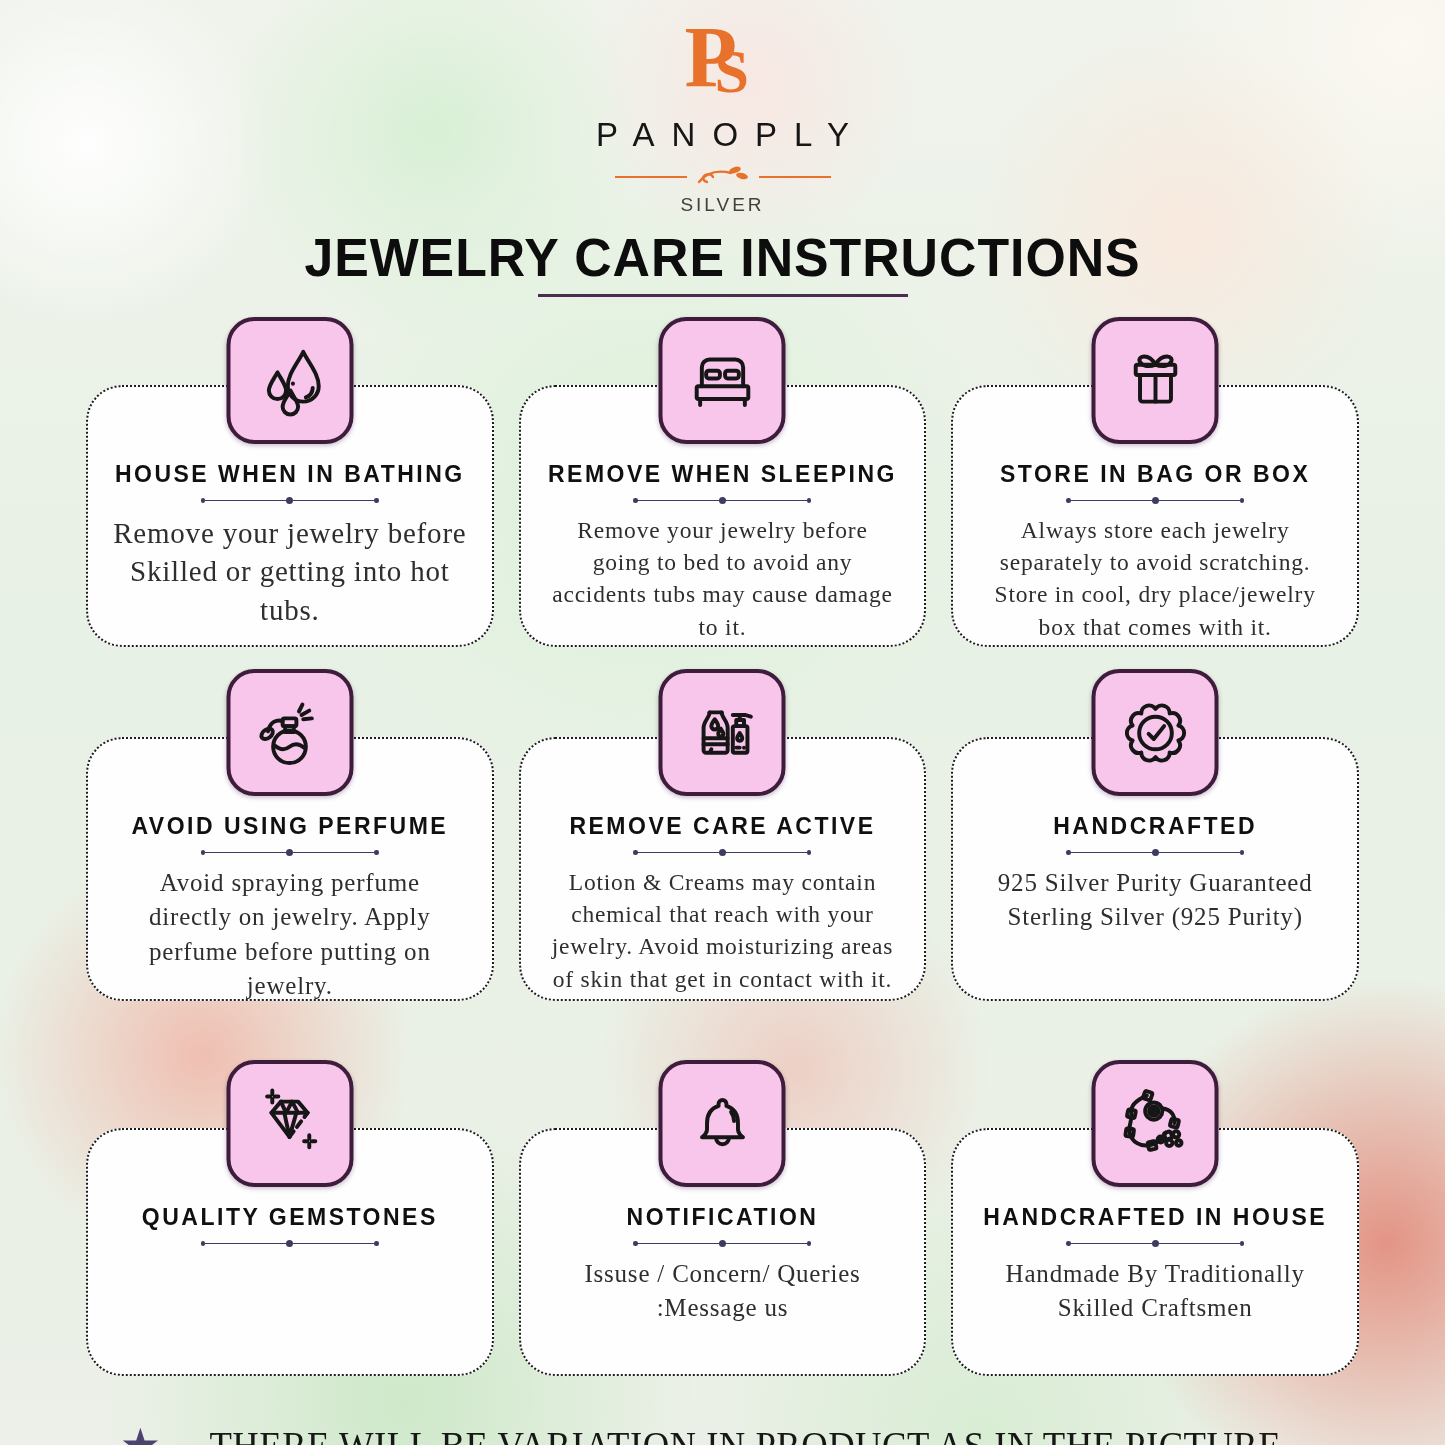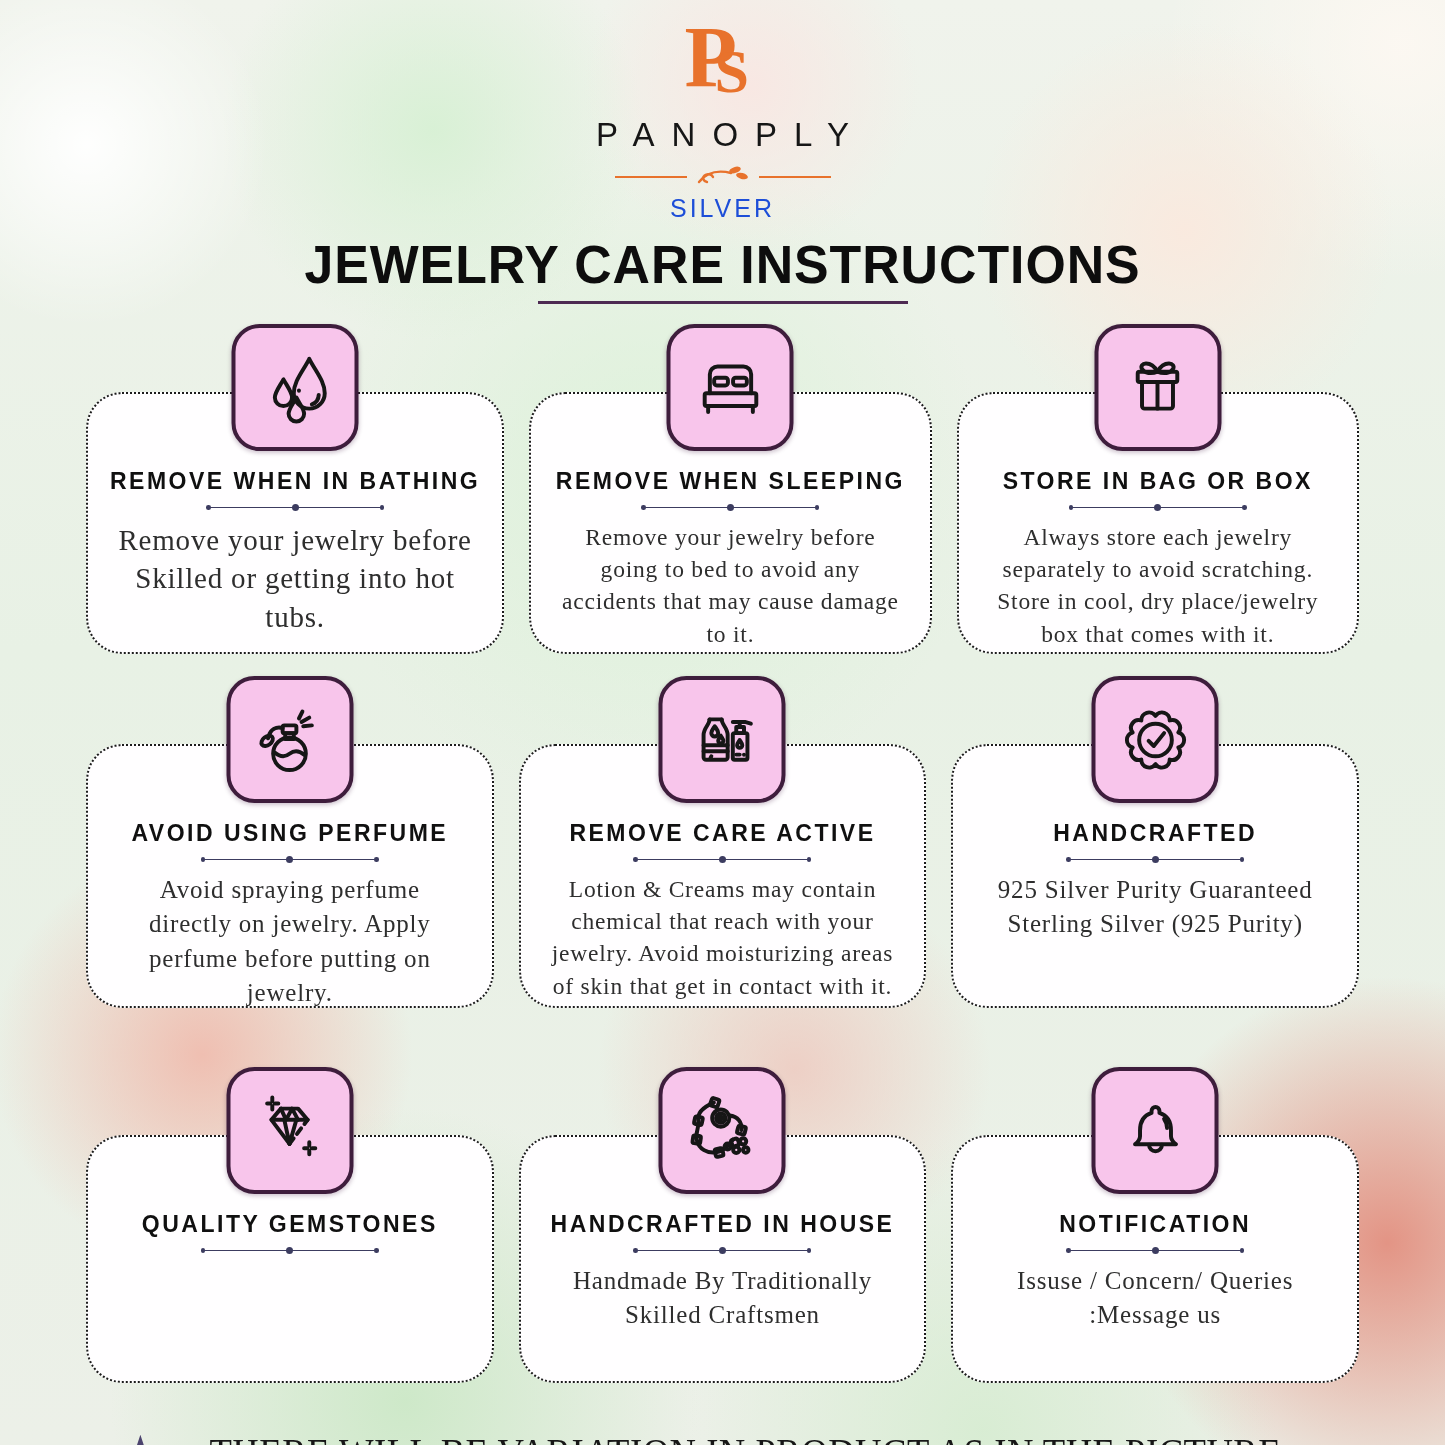--- a/index.html
+++ b/index.html
@@ -23,21 +23,21 @@
   .sheet{width:1445px;height:1445px;box-sizing:border-box;padding-top:26px;}
 
   
   .logo{display:flex;flex-direction:column;align-items:center;}
   .monogram{position:relative;height:84px;width:120px;color:#e8722c;}
   .monogram .p{position:absolute;left:22px;top:-12px;font:bold 86px/1 "Liberation Serif",serif;}
   .monogram .s{position:absolute;left:52px;top:14px;font:bold 62px/1 "Liberation Serif",serif;}
   .wordmark{font-size:33px;letter-spacing:17px;color:#161616;margin:6px 0 2px 17px;font-weight:400;}
   .leaf-divider{display:flex;align-items:center;gap:10px;margin-top:8px;}
   .leaf-divider .bar{width:72px;height:2px;background:#e8722c;}
-  .tagline{font-size:25px;letter-spacing:3px;color:#1d4ed8;margin-top:4px;}
+  .tagline{font-size:19px;letter-spacing:3px;color:#404040;margin-top:4px;}
 
   .page-title{
     text-align:center;margin-top:10px;
     font-size:54px;font-weight:800;letter-spacing:1px;color:#0d0d0d;
     transform:scaleX(.96);
   }
   .title-underline{width:370px;height:3px;background:#4d2a52;margin:6px auto 0;}
 
   
   .grid{display:grid;grid-template-columns:repeat(3,1fr);column-gap:25px;padding:0 86px;}
@@ -125,21 +125,21 @@
           <g class="icon-stroke">
             <path d="M66 16 C59 30 48 42 48 56 a18 18 0 0 0 36 0 C84 42 73 30 66 16 Z"></path>
             <path d="M77 58 a12 12 0 0 1 -8 11"></path>
             <path d="M54 53 l0 .1"></path>
             <path d="M36 40 c-5 9 -10 15 -10 21 a10 10 0 0 0 20 0 c0 -6 -5 -12 -10 -21 Z"></path>
             <path d="M51 61 c-4 8 -9 13 -9 19 a9 9 0 0 0 18 0 c0 -6 -5 -11 -9 -19 Z"></path>
           </g>
         </svg>
       </div>
       <div class="card body-lg">
-        <div class="card-title">REMOVE WHEN IN BATHING</div>
+        <div class="card-title">HOUSE WHEN IN BATHING</div>
         <div class="mini-divider">
             <span class="d"></span>
             <span class="l"></span>
             <span class="m"></span>
             <span class="l"></span>
             <span class="d"></span>
           </div>
         <div class="card-body">Remove your jewelry before Skilled or getting into hot tubs.</div>
       </div>
     </div>
@@ -158,21 +158,21 @@
       </div>
       <div class="card">
         <div class="card-title">REMOVE WHEN SLEEPING</div>
         <div class="mini-divider">
             <span class="d"></span>
             <span class="l"></span>
             <span class="m"></span>
             <span class="l"></span>
             <span class="d"></span>
           </div>
-        <div class="card-body">Remove your jewelry before going to bed to avoid any accidents that may cause damage to it.</div>
+        <div class="card-body">Remove your jewelry before going to bed to avoid any accidents tubs may cause damage to it.</div>
       </div>
     </div>
 
     <div class="cell">
       <div class="tile">
         <svg viewBox="0 0 100 100">
           <g class="icon-stroke">
             <path d="M50 31 C42 17 28 21 32 28 c3 5 11 6 18 3 Z"></path>
             <path d="M50 31 C58 17 72 21 68 28 c-3 5 -11 6 -18 3 Z"></path>
             <rect x="27" y="31" width="46" height="12" rx="2"></rect>
@@ -297,20 +297,43 @@
       </div>
       <div class="card body-md">
         <div class="card-title">QUALITY GEMSTONES</div>
         <div class="mini-divider">
             <span class="d"></span>
             <span class="l"></span>
             <span class="m"></span>
             <span class="l"></span>
             <span class="d"></span>
           </div>
+      </div>
+    </div>
+
+    <div class="cell">
+      <div class="tile">
+        <svg viewBox="0 0 100 100">
+          <g class="icon-stroke">
+            <path d="M50 22 c2.6 0 4.6 2 4.6 4.6 V29 c9.5 3 13.4 11.5 13.4 20.5 v6.5 c0 4 2.6 6.8 5.8 9.5 H26.2 c3.2 -2.7 5.8 -5.5 5.8 -9.5 V49.5 c0 -9 3.9 -17.5 13.4 -20.5 v-2.4 C45.4 24 47.4 22 50 22 Z"></path>
+            <path d="M42.5 66 a7.5 7.5 0 0 0 15 0"></path>
+            <path d="M60 36 c2.2 3 3.4 6.5 3.4 10.5"></path>
+          </g>
+        </svg>
+      </div>
+      <div class="card body-md">
+        <div class="card-title">NOTIFICATION</div>
+        <div class="mini-divider">
+            <span class="d"></span>
+            <span class="l"></span>
+            <span class="m"></span>
+            <span class="l"></span>
+            <span class="d"></span>
+          </div>
+        <div class="card-body">Issuse / Concern/ Queries :Message us</div>
       </div>
     </div>
 
     <div class="cell">
       <div class="tile">
         <svg viewBox="0 0 100 100">
           <g class="icon-stroke" stroke-width="4">
             <path d="M40 17 C28 22 20 28 22 38 C23 47 18 52 20 60 C22 70 32 78 46 74 C52 72 57 67 62 60"></path>
             <path d="M58 32 C68 33 73 40 72 49"></path>
             <circle cx="48" cy="35" r="10"></circle>
@@ -334,43 +357,20 @@
         <div class="mini-divider">
             <span class="d"></span>
             <span class="l"></span>
             <span class="m"></span>
             <span class="l"></span>
             <span class="d"></span>
           </div>
         <div class="card-body">Handmade By Traditionally Skilled Craftsmen</div>
       </div>
     </div>
-
-    <div class="cell">
-      <div class="tile">
-        <svg viewBox="0 0 100 100">
-          <g class="icon-stroke">
-            <path d="M50 22 c2.6 0 4.6 2 4.6 4.6 V29 c9.5 3 13.4 11.5 13.4 20.5 v6.5 c0 4 2.6 6.8 5.8 9.5 H26.2 c3.2 -2.7 5.8 -5.5 5.8 -9.5 V49.5 c0 -9 3.9 -17.5 13.4 -20.5 v-2.4 C45.4 24 47.4 22 50 22 Z"></path>
-            <path d="M42.5 66 a7.5 7.5 0 0 0 15 0"></path>
-            <path d="M60 36 c2.2 3 3.4 6.5 3.4 10.5"></path>
-          </g>
-        </svg>
-      </div>
-      <div class="card body-md">
-        <div class="card-title">NOTIFICATION</div>
-        <div class="mini-divider">
-            <span class="d"></span>
-            <span class="l"></span>
-            <span class="m"></span>
-            <span class="l"></span>
-            <span class="d"></span>
-          </div>
-        <div class="card-body">Issuse / Concern/ Queries :Message us</div>
-      </div>
-    </div>
   </div>
 
   <div class="footer">
     <span class="star">★</span>
     <span class="note">THERE WILL BE VARIATION IN PRODUCT AS IN THE PICTURE.</span>
   </div>
 
 </div>
 
 </body></html>

